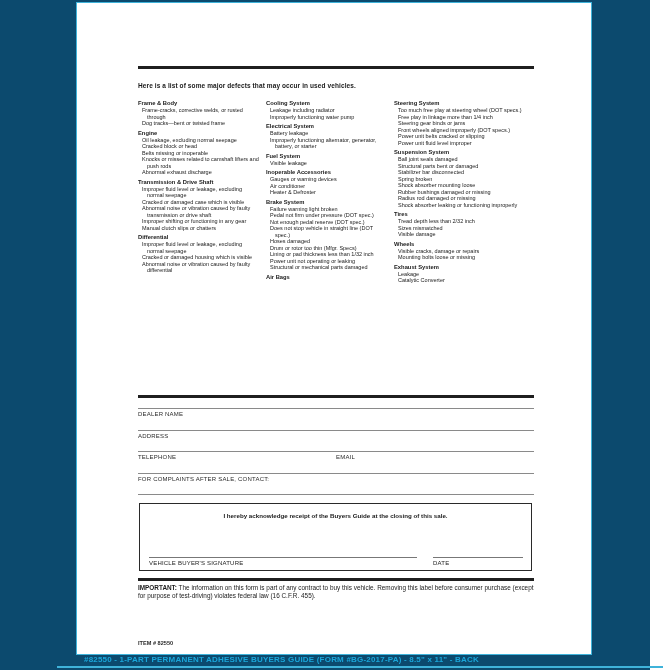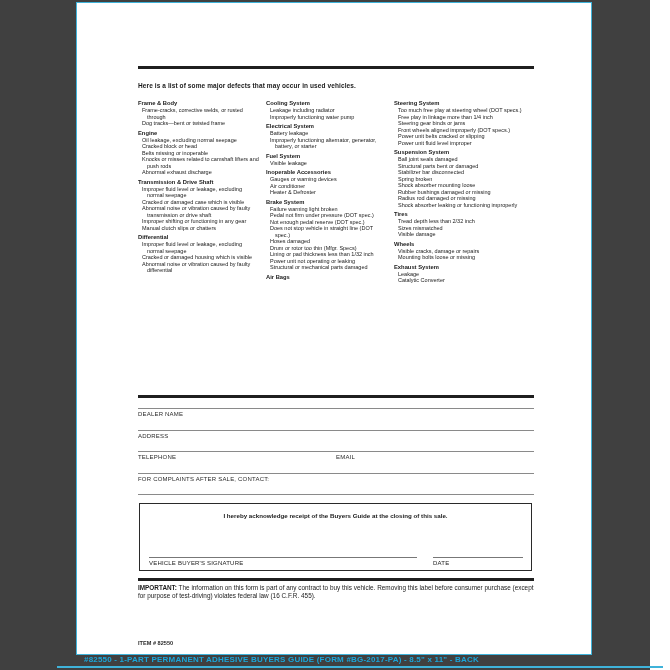--- a/index.html
+++ b/index.html
@@ -1,17 +1,17 @@
 <!DOCTYPE html>
 <html><head>
 <meta charset="utf-8">
 <style>
   html,body{margin:0;padding:0;background:#ffffff;width:670px;height:670px;overflow:hidden;
     font-family:"Liberation Sans","DejaVu Sans",sans-serif;color:#1a1a1a;}
-  .canvas{position:relative;width:650px;height:670px;background:#404040;}
+  .canvas{position:relative;width:650px;height:670px;background:#0c4a6e;}
 
   
   .page{position:absolute;left:76px;top:2px;width:516px;height:653px;background:#fff;
     border:1.5px solid #3fb3da;box-sizing:border-box;}
 
   .rule{position:absolute;left:61px;width:396px;background:#1f1f1f;}
   .rule.thick{height:3px;}
   .rule.thin2{height:2.5px;}
 
   .intro{position:absolute;left:61px;top:79px;font-size:6.5px;font-weight:bold;letter-spacing:.1px;}

